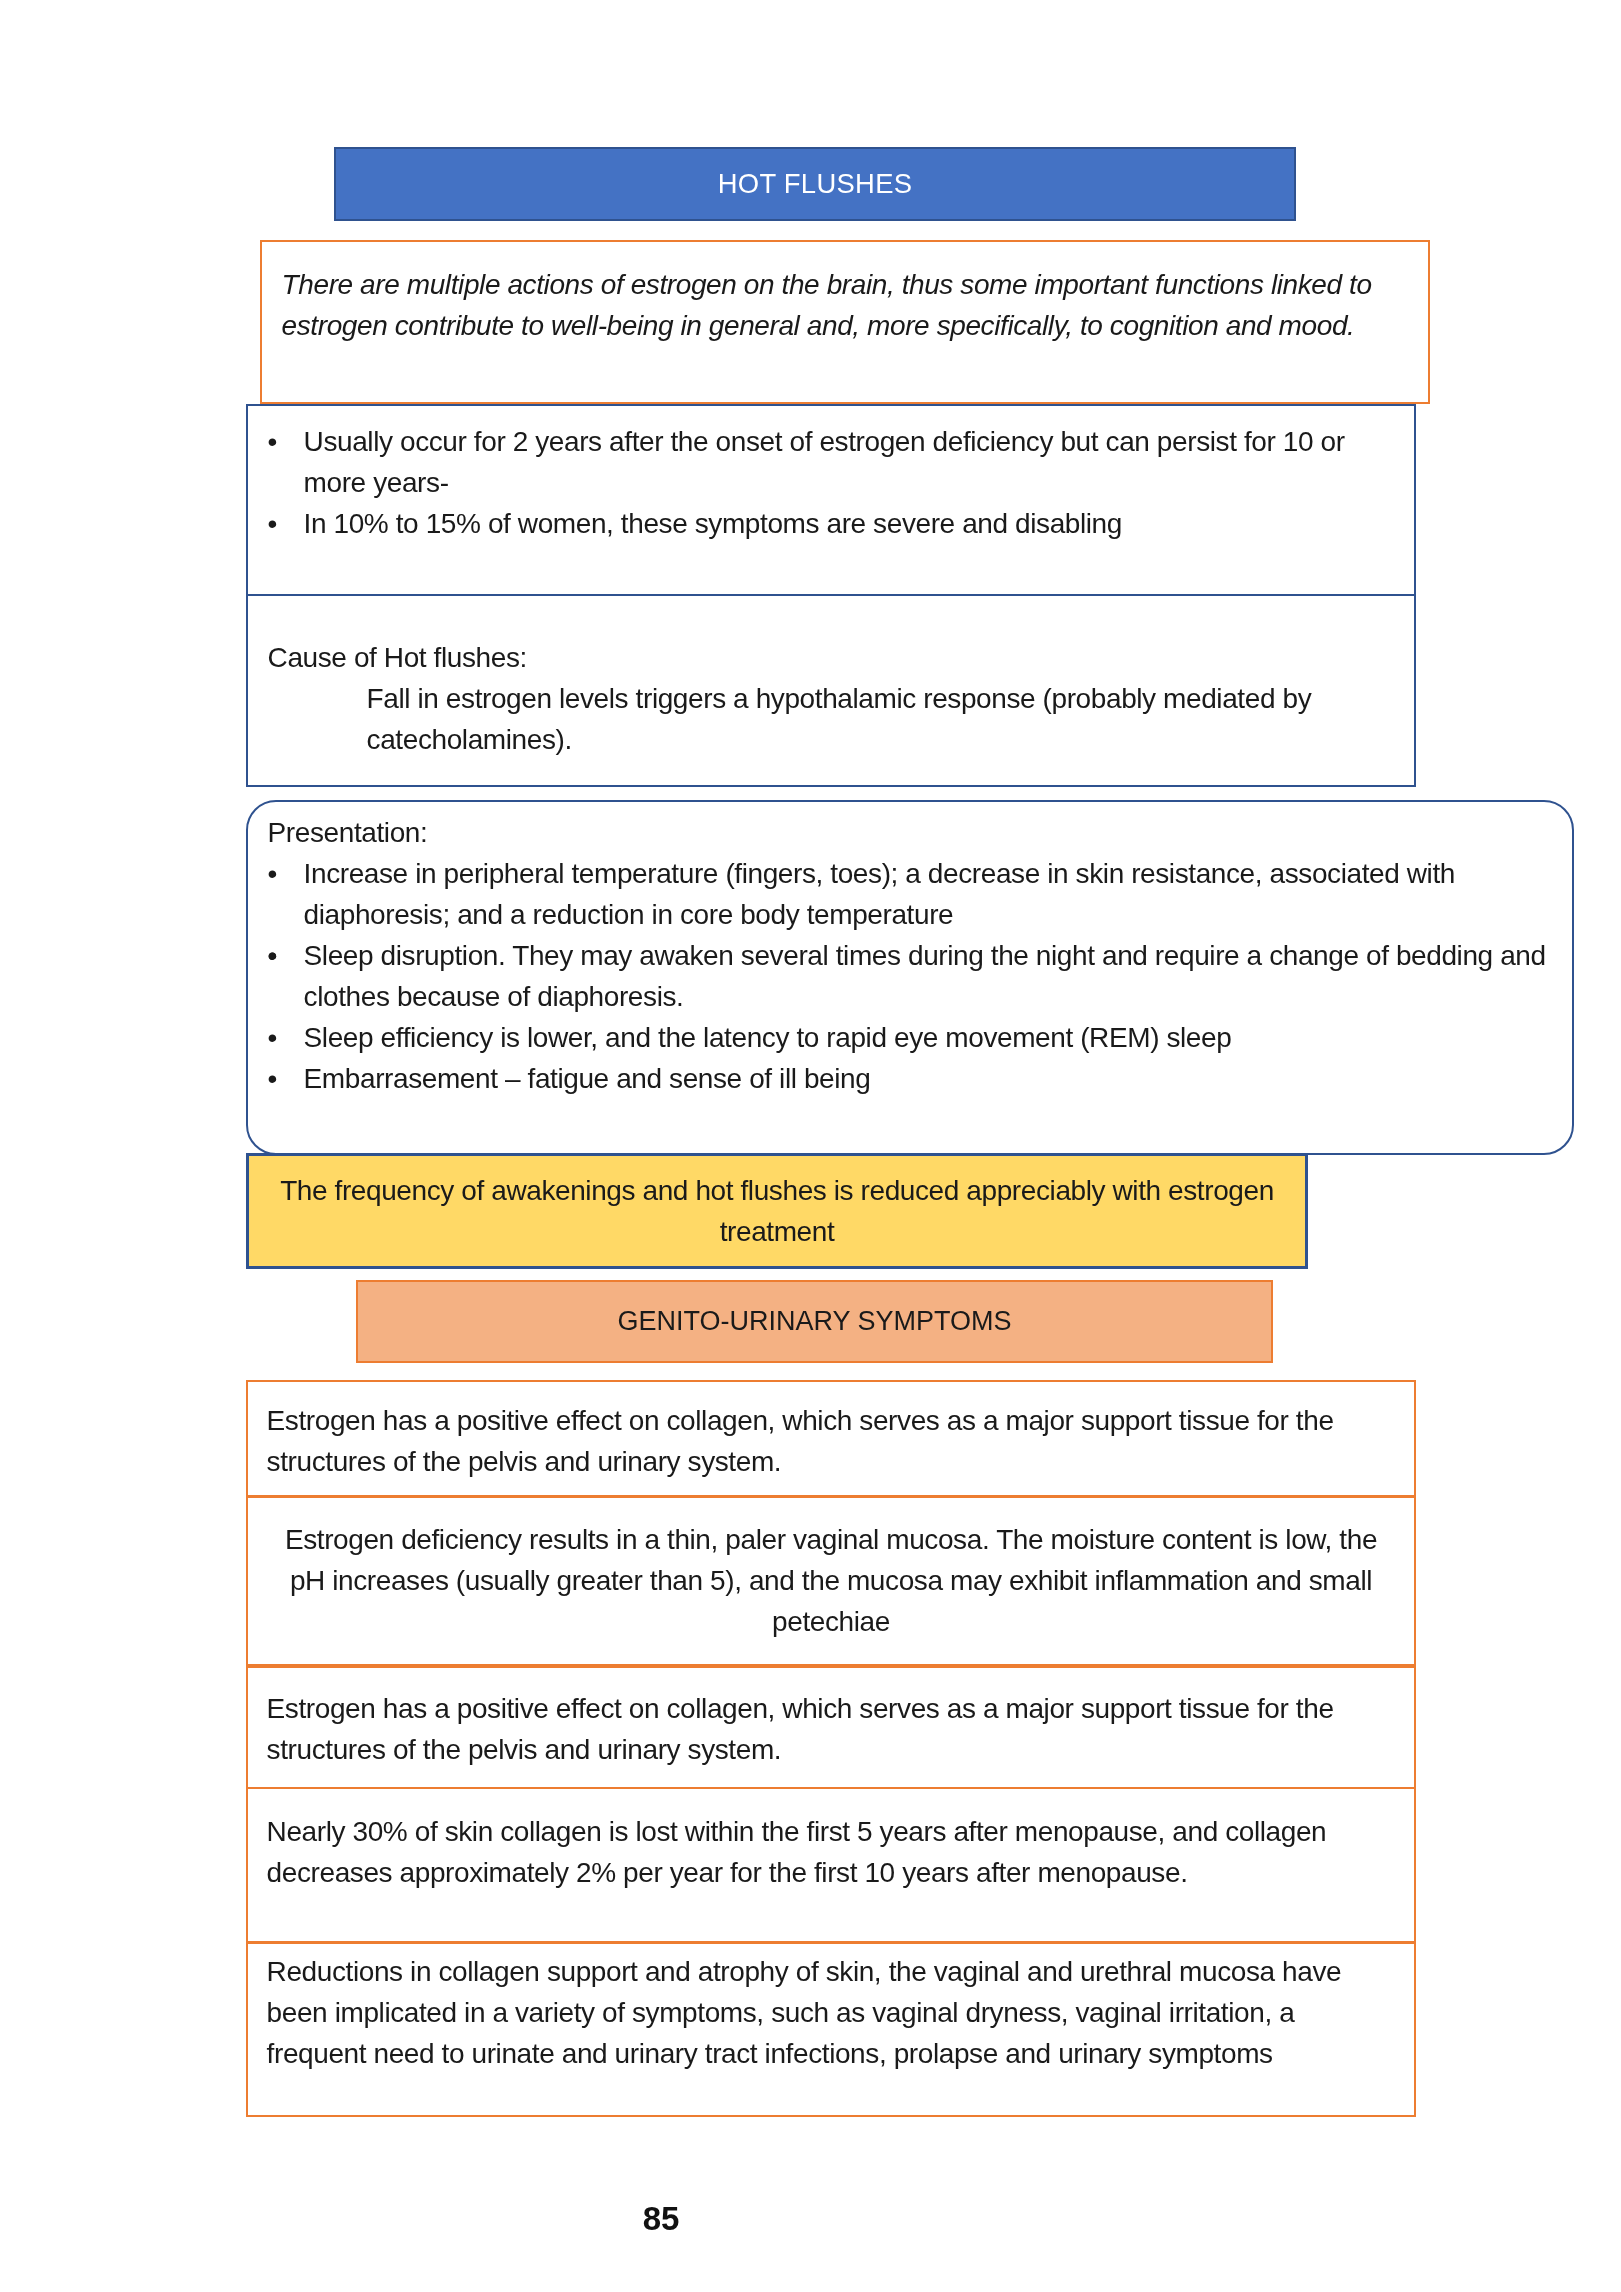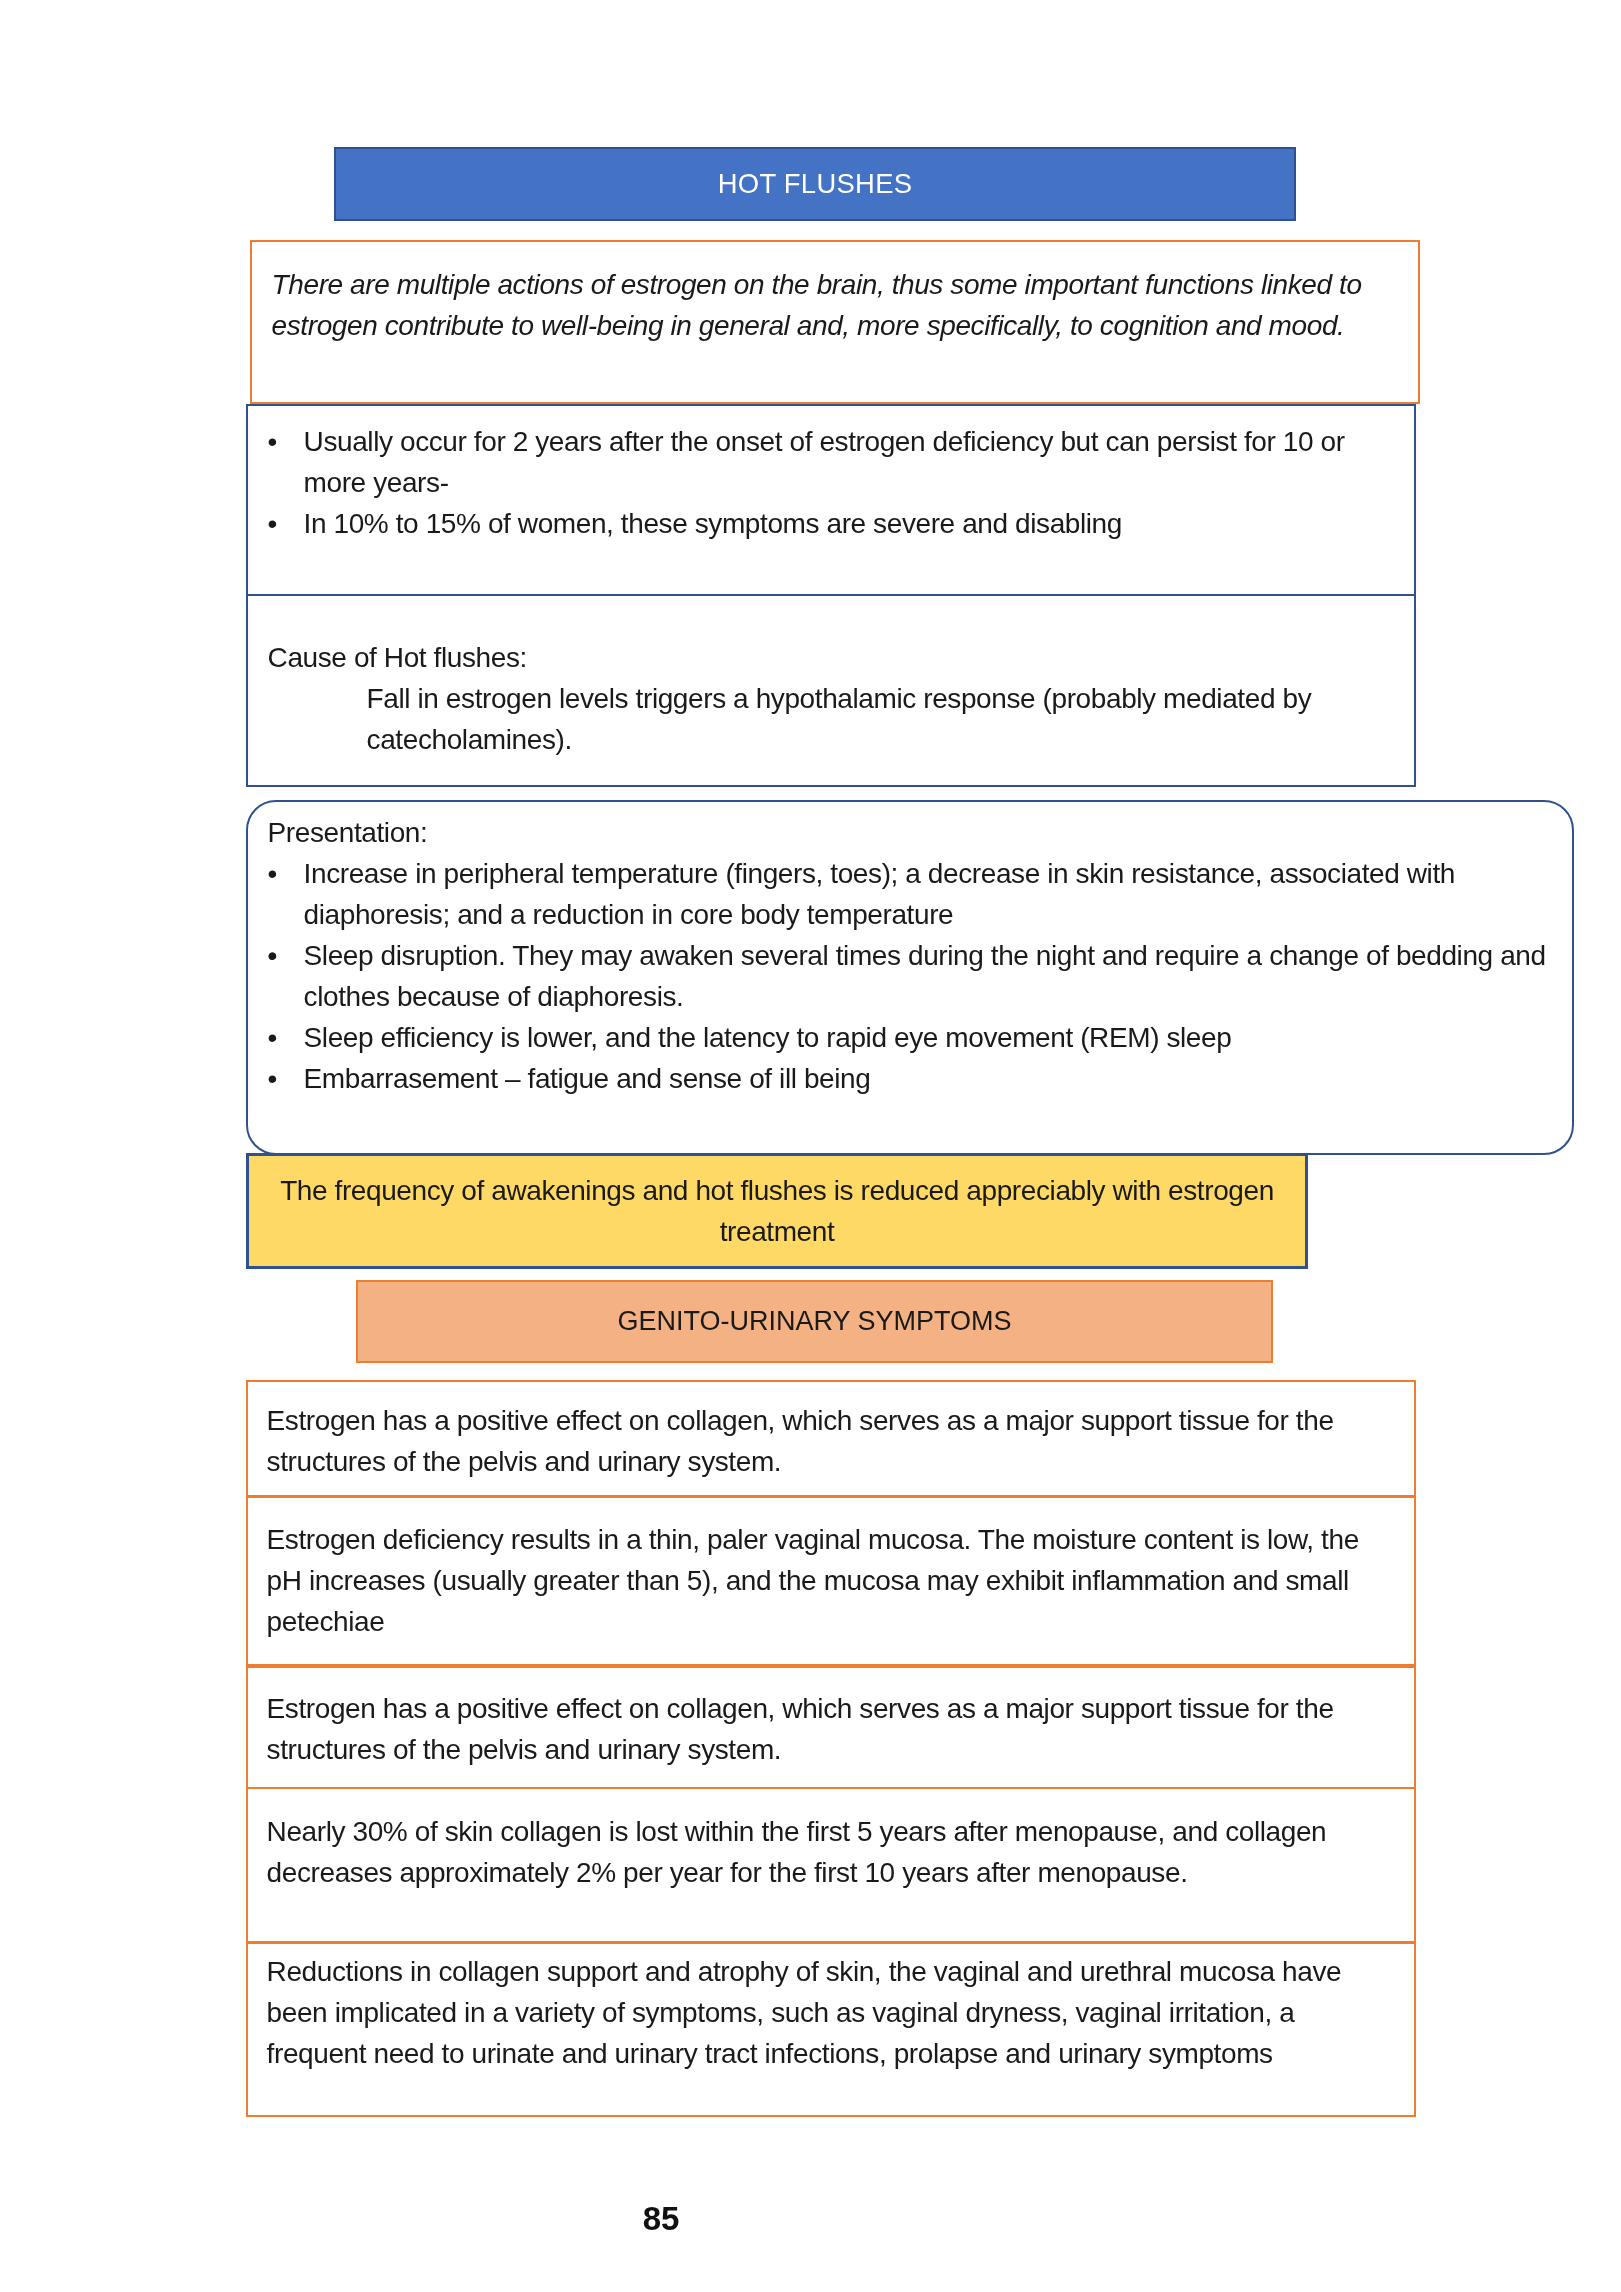--- a/index.html
+++ b/index.html
@@ -2,39 +2,39 @@
 <html><head>
   <meta charset="utf-8">
   <style>
     html, body { margin: 0; padding: 0; background: #ffffff; }
     body { width: 1621px; height: 2293px; position: relative; font-family: "Liberation Sans", sans-serif; color: #1a1a1a; }
     .abs { position: absolute; box-sizing: border-box; }
     .txt { font-size: 28px; line-height: 41px; letter-spacing: -0.4px; }
 
     #hot-title { left: 334px; top: 147px; width: 962px; height: 74px; background: #4472c4; border: 2.9px solid #2f528f; color: #ffffff; display: flex; align-items: center; justify-content: center; font-size: 27.4px; letter-spacing: 0.3px; }
 
-    #intro-box { left: 250px; top: 240px; width: 1170px; height: 164px; border: 2.9px solid #ed7d31; padding: 21.6px 19.6px 0 19.6px; font-style: italic; }
+    #intro-box { left: 260px; top: 240px; width: 1170px; height: 164px; border: 2.9px solid #ed7d31; padding: 21.6px 19.6px 0 19.6px; font-style: italic; }
 
     .blue-box { border: 2.9px solid #2f528f; padding: 0 19.6px; }
     #prevalence-box { left: 246px; top: 404px; width: 1170px; height: 192px; padding-top: 14.7px; }
     #cause-box { left: 246px; top: 594px; width: 1170px; height: 193px; padding-top: 41px; }
     #presentation-box { left: 246px; top: 800px; width: 1328px; height: 355px; padding-top: 9.8px; border-radius: 30px; }
 
     ul.bullets { list-style: none; margin: 0; padding: 0; }
     ul.bullets li { position: relative; padding-left: 36px; }
     ul.bullets li .dot { position: absolute; left: 0; top: 0; }
     .indent { padding-left: 99px; }
 
     #yellow-box { left: 246px; top: 1153px; width: 1062px; height: 116px; background: #ffd966; border: 3.9px solid #2f528f; display: flex; align-items: center; justify-content: center; text-align: center; padding: 0 29px; }
 
     #gu-title { left: 356px; top: 1280px; width: 917px; height: 83px; background: #f4b183; border: 2px solid #ed7d31; border-top-width: 2.9px; border-bottom-width: 2.9px; display: flex; align-items: center; justify-content: center; font-size: 27px; }
 
     .orange-box { left: 246px; width: 1170px; border: 2.9px solid #ed7d31; padding: 0 18.6px; }
     #gu-1 { top: 1380px; height: 118px; padding-top: 17.6px; }
-    #gu-2 { top: 1495px; height: 173px; padding-top: 21.6px; }
+    #gu-2 { top: 1495px; height: 173px; padding-top: 21.6px; text-align: center; }
     #gu-3 { top: 1664px; height: 125px; padding-top: 21.6px; }
     #gu-4 { top: 1787px; height: 157px; padding-top: 21.6px; }
     #gu-5 { top: 1941px; height: 176px; padding-top: 7.8px; }
 
     #page-number { left: 0; top: 2200px; width: 1322px; text-align: center; font-size: 33px; font-weight: bold; color: #111; }
   </style>
 </head>
 <body>
 
 <div id="hot-title" class="abs">

